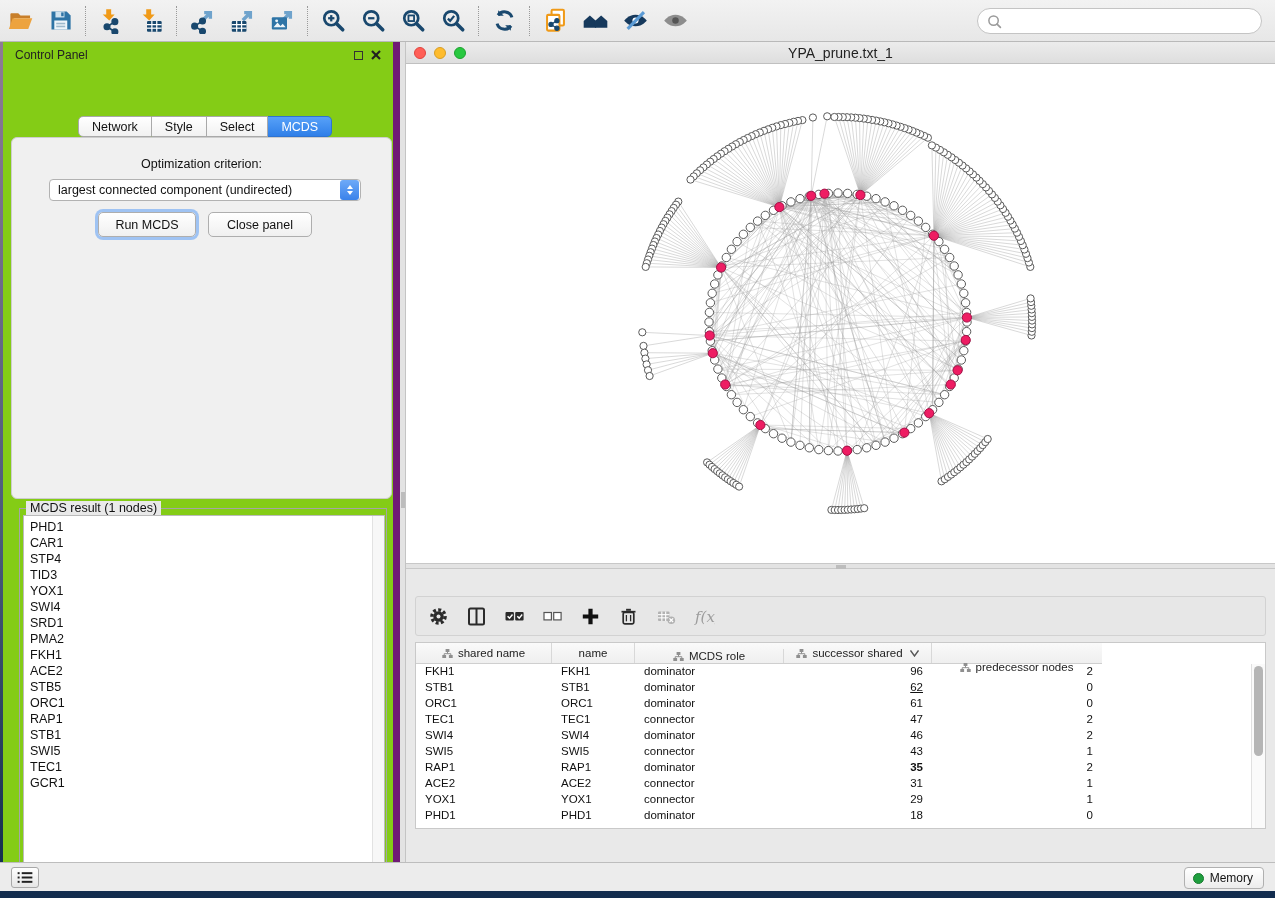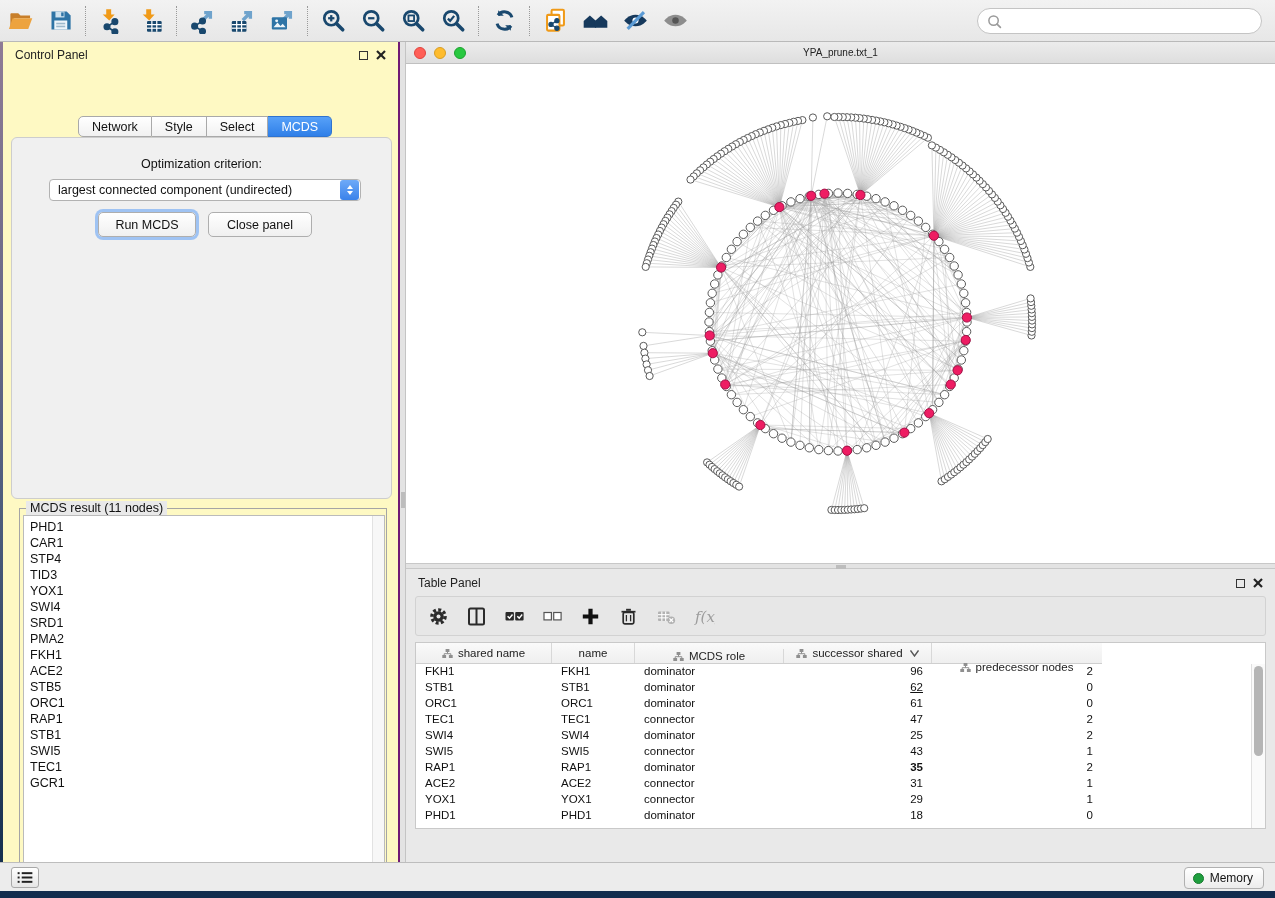--- a/index.html
+++ b/index.html
@@ -25,21 +25,21 @@
   #left-strip { left:0; top:42px; width:3px; height:820px;
                 background:linear-gradient(180deg,#8f7b96,#4a5b7b 60%,#16304f); }
   #statusbar { left:0; top:862px; width:1275px; height:29px; background:#ececec; border-top:1px solid #bdbdbd; }
   #status-list-btn { position:absolute; left:11px; top:4px; width:28px; height:21px; background:linear-gradient(#fff,#e6e6e6);
                      border:1px solid #a8a8a8; border-radius:3px; display:flex; align-items:center; justify-content:center; }
   #memory-btn { position:absolute; right:11px; top:4px; height:22px; padding:0 10px 0 8px; background:linear-gradient(#fff,#ececec);
                 border:1px solid #b0b0b0; border-radius:4px; display:flex; align-items:center; gap:6px; font-size:12px; }
   .green-dot { width:11px; height:11px; border-radius:50%; background:#1e9e3e; border:1px solid #157a2d; }
 
   
-  #control-panel { left:3px; top:42px; width:397px; height:820px; background:#fef9c3; border-right:2px solid #701a75; }
+  #control-panel { left:3px; top:42px; width:397px; height:820px; background:#84cc16; border-right:7px solid #701a75; }
   .panel-title { font-size:12px; color:#222; }
   .panel-icons { display:flex; gap:8px; align-items:center; }
   .mini-float { width:9px; height:9px; border:1.5px solid #333; }
   .mini-close svg { width:10px; height:10px; display:block; }
 
   #cp-tabs { position:absolute; left:75px; top:74px; height:21px; display:flex; }
   .seg-tab { border:1px solid #a9a9a9; border-left:none; background:linear-gradient(#fff,#f1f1f1);
              padding:0 13px; display:flex; align-items:center; font-size:12.5px; }
   .seg-tab:first-child { border-left:1px solid #a9a9a9; border-radius:5px 0 0 5px; }
   .seg-tab:last-child { border-radius:0 5px 5px 0; }
@@ -68,21 +68,21 @@
   #mcds-scroll { position:absolute; right:0; top:0; width:12px; height:100%; background:#f7f7f7; border-left:1px solid #e2e2e2; }
 
   
   #v-splitter { left:400px; top:42px; width:6px; height:820px; background:#e3e3e3; border-right:1px solid #c4c4c4; }
   #v-splitter .grip { position:absolute; left:1px; top:450px; width:4px; height:16px; background:#bdbdbd; }
   #network-panel { left:406px; top:42px; width:869px; height:521px; background:#fff; }
   #net-titlebar { position:absolute; left:0; top:0; width:100%; height:22px; background:linear-gradient(#ececec,#dedede);
                   border-bottom:1px solid #c0c0c0; display:flex; align-items:center; }
   .traffic { width:12px; height:12px; border-radius:50%; margin-left:8px; }
   .t-red{ background:#ff5f57; border:1px solid #e0443e;} .t-yellow{background:#febc2e; border:1px solid #d89e24;} .t-green{background:#28c840; border:1px solid #1da22f;}
-  #net-title { position:absolute; left:0; width:100%; text-align:center; font-size:10px; color:#222; }
+  #net-title { position:absolute; left:0; width:100%; text-align:center; font-size:14px; color:#222; }
   #net-canvas { position:absolute; left:0; top:22px; width:869px; height:499px; }
   #h-splitter { left:406px; top:563px; width:869px; height:6px; background:#e3e3e3; border-top:1px solid #c8c8c8; border-bottom:1px solid #c8c8c8; }
   #h-splitter .grip { position:absolute; left:430px; top:1px; width:10px; height:4px; background:#bdbdbd; }
 
   
   #table-panel { left:406px; top:569px; width:869px; height:293px; background:#e9e9e9; }
   #tp-toolbar { position:absolute; left:9px; top:27px; width:851px; height:40px; background:#e7e7e7;
                 border:1px solid #d2d2d2; border-radius:3px; display:flex; align-items:center; padding-left:12px; gap:17px; }
   .tp-icon svg { width:21px; height:21px; display:block; }
   #data-table { position:absolute; left:9px; top:73px; width:851px; height:187px; background:#fff; border:1px solid #c9c9c9; overflow:hidden; }
@@ -290,21 +290,21 @@
       <span class="sel-text">largest connected component (undirected)</span>
       <span class="sel-stepper">
           <i class="up"></i>
           <i class="down"></i>
         </span>
     </div>
     <div id="run-btn" class="cp-btn">Run MCDS</div>
     <div id="closepanel-btn" class="cp-btn">Close panel</div>
   </div>
   <div id="mcds-fieldset">
-    <span id="mcds-legend">MCDS result (11 nodes)</span>
+    <span id="mcds-legend">MCDS result (1 nodes)</span>
     <div id="mcds-list">
       <div id="mcds-items">
           <div>PHD1</div>
           <div>CAR1</div>
           <div>STP4</div>
           <div>TID3</div>
           <div>YOX1</div>
           <div>SWI4</div>
           <div>SRD1</div>
           <div>PMA2</div>
@@ -1033,32 +1033,20 @@
         <circle cx="523.2" cy="349.2" r="4.6000000000000005" fill="#ee1d63" stroke="#a50f47" stroke-width="1"></circle>
       </g>
     </svg>
 </div>
 
 <div id="h-splitter" class="abs">
     <span class="grip"></span>
   </div>
 
 <div id="table-panel" class="abs">
-  <div class="panel-header" style="padding-top:7px;">
-    <span class="panel-title">Table Panel</span>
-    <span class="panel-icons">
-      <span class="mini-float"></span>
-      <span class="mini-close">
-          <svg viewBox="0 0 10 10">
-            <line x1="1" y1="1" x2="9" y2="9" stroke="#222" stroke-width="2.2"></line>
-            <line x1="9" y1="1" x2="1" y2="9" stroke="#222" stroke-width="2.2"></line>
-          </svg>
-        </span>
-    </span>
-  </div>
   <div id="tp-toolbar">
       <div class="tp-icon">
         <svg viewBox="0 0 21 21">
           <circle cx="10.5" cy="10.5" r="6.6" fill="none" stroke="#2b2b2b" stroke-width="3.4" stroke-dasharray="2.9 2.2"></circle>
           <circle cx="10.5" cy="10.5" r="5.2" fill="#2b2b2b"></circle>
           <circle cx="10.5" cy="10.5" r="2" fill="#e7e7e7"></circle>
         </svg>
       </div>
       <div class="tp-icon">
         <svg viewBox="0 0 21 21">
@@ -1194,21 +1182,21 @@
           <div class="td" style="width: 136px;">TEC1</div>
           <div class="td" style="width: 83px;">TEC1</div>
           <div class="td" style="width: 149px;">connector</div>
           <div class="td num" style="width: 148px;">47</div>
           <div class="td num" style="width: 170px;">2</div>
         </div>
         <div class="tr" style="top: 85px;">
           <div class="td" style="width: 136px;">SWI4</div>
           <div class="td" style="width: 83px;">SWI4</div>
           <div class="td" style="width: 149px;">dominator</div>
-          <div class="td num" style="width: 148px;">25</div>
+          <div class="td num" style="width: 148px;">46</div>
           <div class="td num" style="width: 170px;">2</div>
         </div>
         <div class="tr" style="top: 101px;">
           <div class="td" style="width: 136px;">SWI5</div>
           <div class="td" style="width: 83px;">SWI5</div>
           <div class="td" style="width: 149px;">connector</div>
           <div class="td num" style="width: 148px;">43</div>
           <div class="td num" style="width: 170px;">1</div>
         </div>
         <div class="tr" style="top: 117px;">

